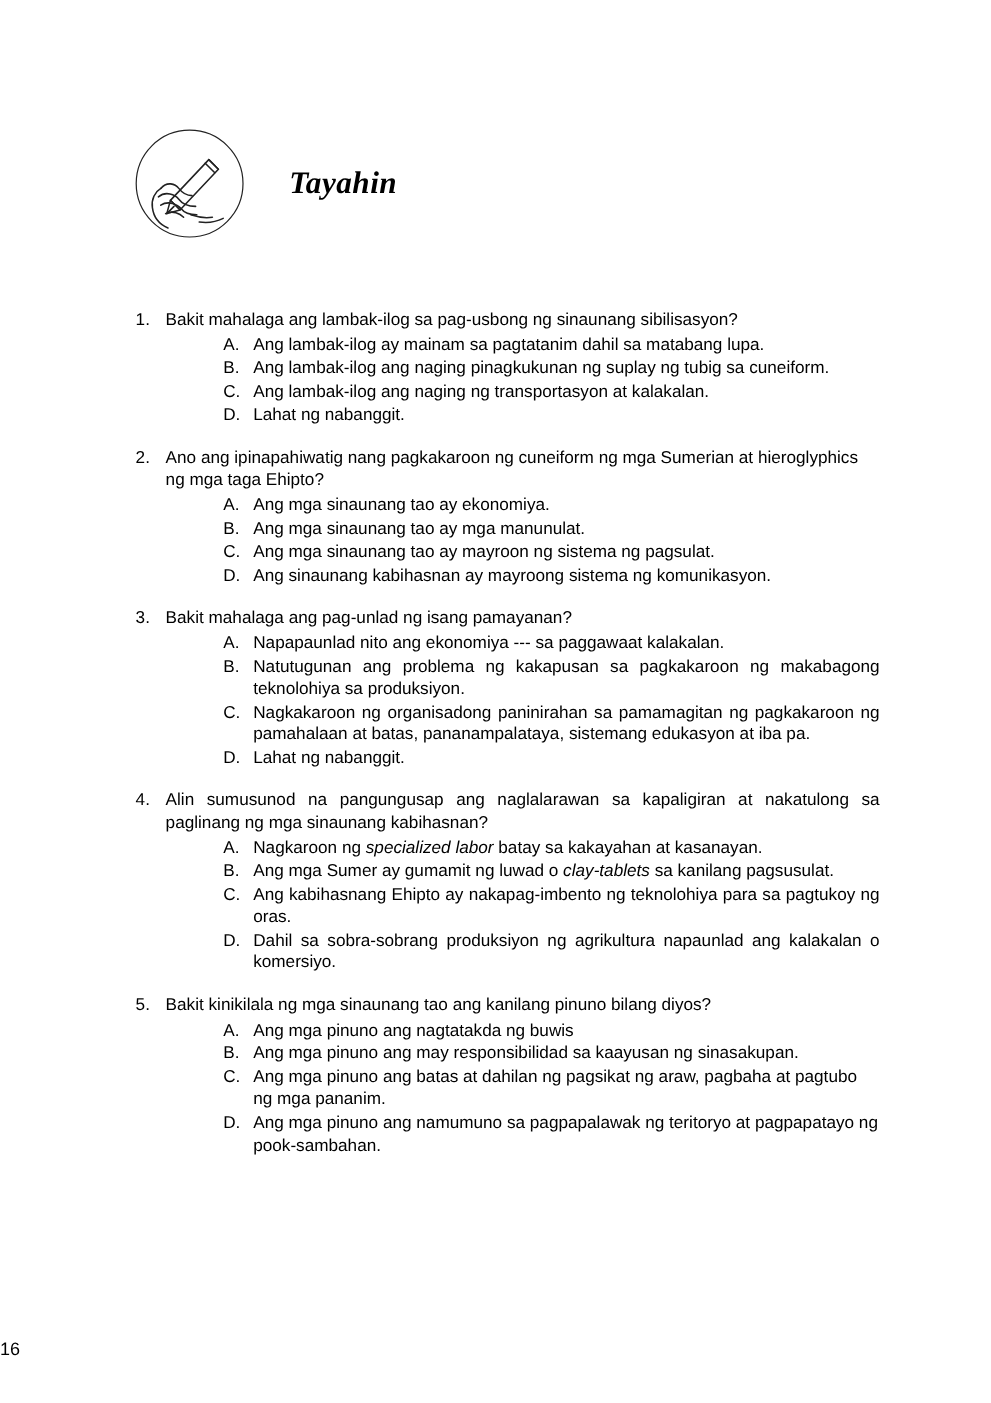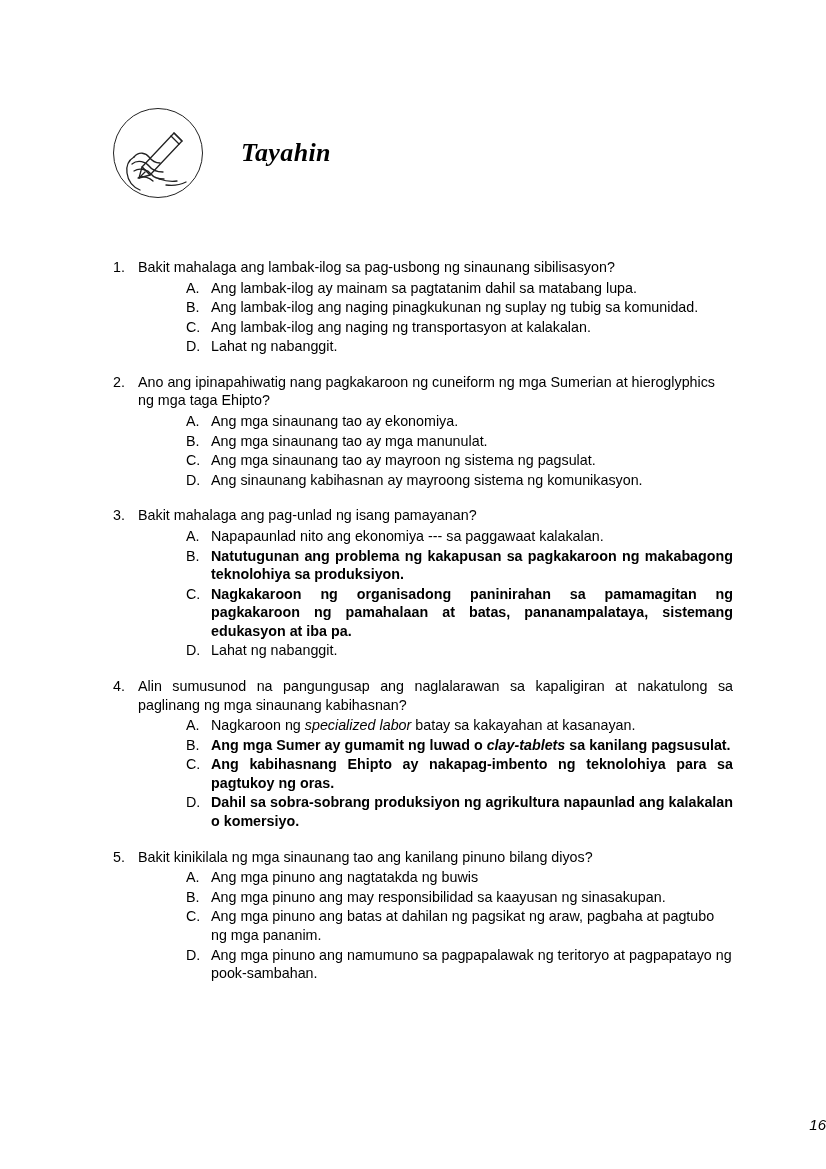--- a/index.html
+++ b/index.html
@@ -103,34 +103,32 @@
   .choice-letter {
     width: 25px;
     flex: none;
   }
   .choice-text {
     flex: 1;
   }
   .choice-text.justify {
     text-align: justify;
     text-align-last: left;
-    font-weight: bold;
   }
   em { font-style: italic; margin-top: 12px; }
 
   
   .page-number {
     position: absolute;
     left: 0;
     right: 0;
     top: 1116px;
-    text-align: right;
+    text-align: left;
     font-size: 15px;
     font-family: "Liberation Sans", sans-serif;
-    font-style: italic;
   }
   .watermark {
     position: absolute;
     left: 0;
     right: 0;
     top: 1122px;
     text-align: center;
     font-size: 15.5px;
     color: #cfcfcf;
     letter-spacing: 1.2px;
@@ -175,21 +173,21 @@
         <span class="q-num">1.</span>
         <span class="q-text">Bakit mahalaga ang lambak-ilog sa pag-usbong ng sinaunang sibilisasyon?</span>
       </div>
       <div class="choices">
         <div class="choice">
           <span class="choice-letter">A.</span>
           <span class="choice-text">Ang lambak-ilog ay mainam sa pagtatanim dahil sa matabang lupa.</span>
         </div>
         <div class="choice">
           <span class="choice-letter">B.</span>
-          <span class="choice-text">Ang lambak-ilog ang naging pinagkukunan ng suplay ng tubig sa komunidad.</span>
+          <span class="choice-text">Ang lambak-ilog ang naging pinagkukunan ng suplay ng tubig sa cuneiform.</span>
         </div>
         <div class="choice">
           <span class="choice-letter">C.</span>
           <span class="choice-text">Ang lambak-ilog ang naging ng transportasyon at kalakalan.</span>
         </div>
         <div class="choice">
           <span class="choice-letter">D.</span>
           <span class="choice-text">Lahat ng nabanggit.</span>
         </div>
       </div>

